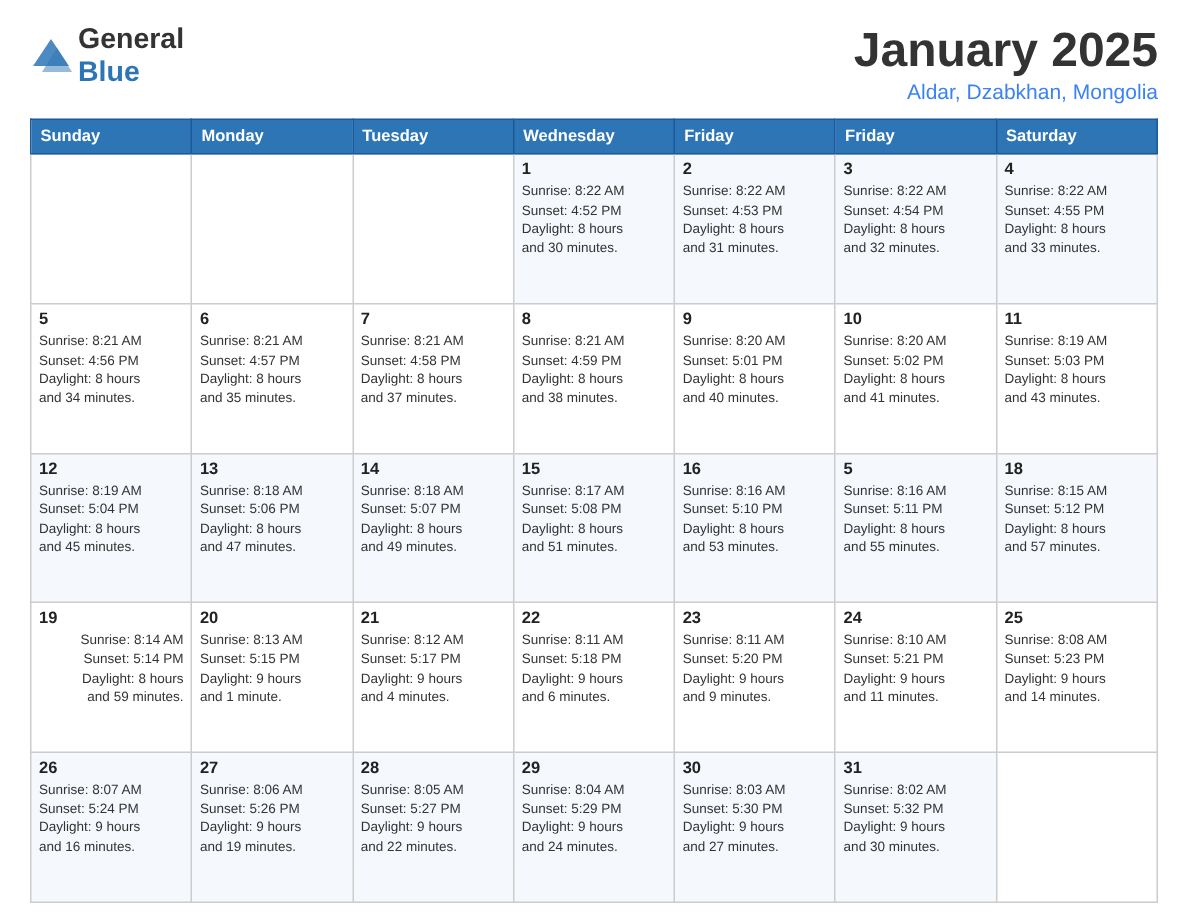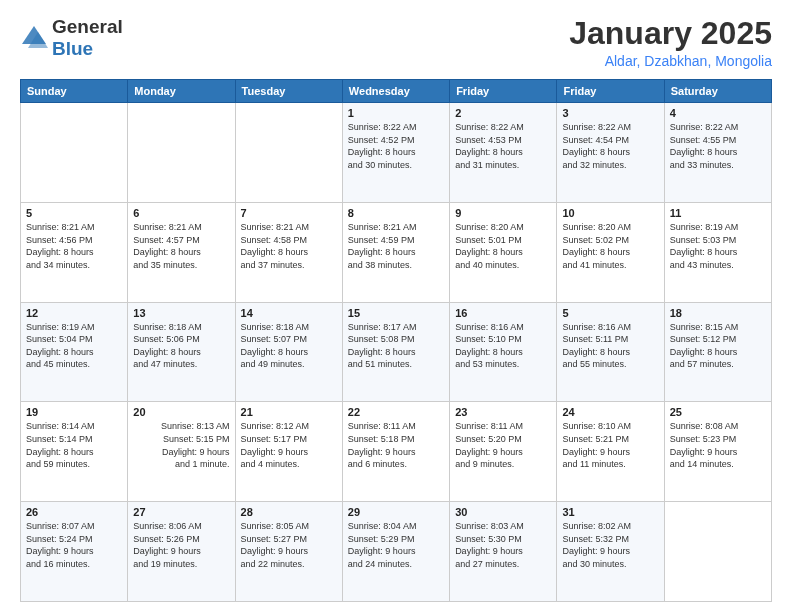--- a/index.html
+++ b/index.html
@@ -257,28 +257,28 @@
             <div class="day-number">18</div>
             <div class="day-info" style="white-space: pre-line;">Sunrise: 8:15 AM
 Sunset: 5:12 PM
 Daylight: 8 hours
 and 57 minutes.</div>
           </td>
         </tr>
         <tr>
           <td>
             <div class="day-number">19</div>
-            <div class="day-info" style="white-space: pre-line;">Sunrise: 8:14 AM
+            <div class="day-info" style="white-space: pre-line; text-align: right;">Sunrise: 8:14 AM
 Sunset: 5:14 PM
 Daylight: 8 hours
 and 59 minutes.</div>
           </td>
           <td>
             <div class="day-number">20</div>
-            <div class="day-info" style="white-space: pre-line; text-align: right;">Sunrise: 8:13 AM
+            <div class="day-info" style="white-space: pre-line;">Sunrise: 8:13 AM
 Sunset: 5:15 PM
 Daylight: 9 hours
 and 1 minute.</div>
           </td>
           <td>
             <div class="day-number">21</div>
             <div class="day-info" style="white-space: pre-line;">Sunrise: 8:12 AM
 Sunset: 5:17 PM
 Daylight: 9 hours
 and 4 minutes.</div>

